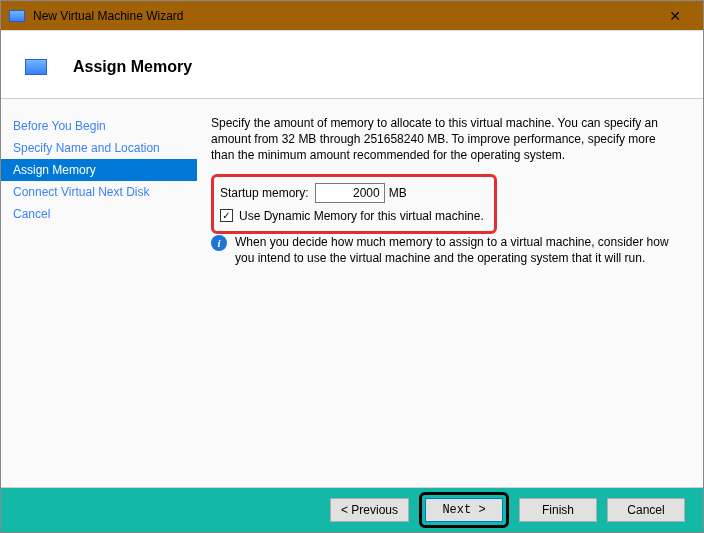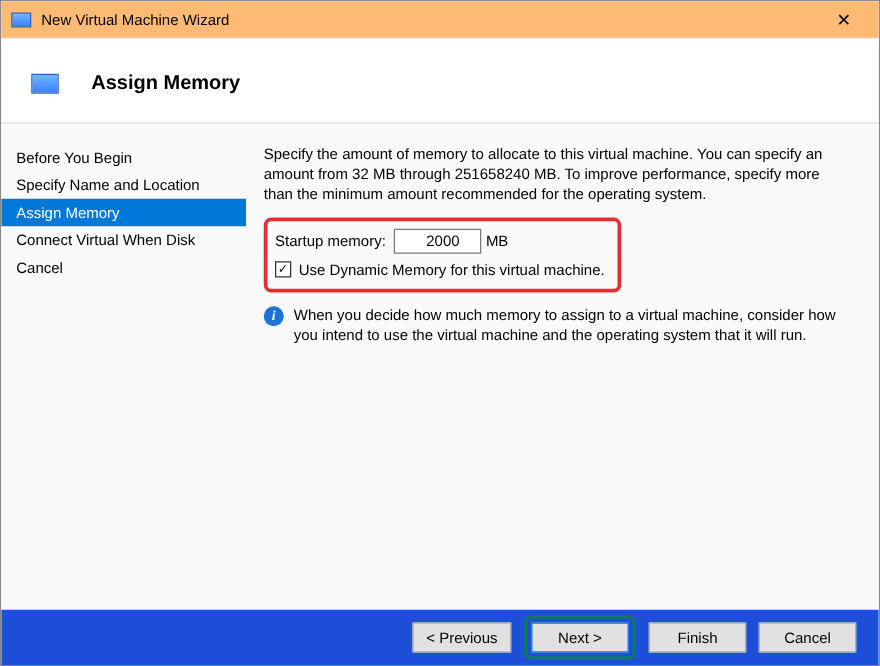--- a/index.html
+++ b/index.html
@@ -15,21 +15,21 @@
     position: relative;
   }
 
   
   .titlebar {
     display: flex;
     align-items: center;
     height: 30px;
     padding: 0 8px;
     border-bottom: 1px solid #ddd;
-    background: #fdba74;
+    background: #a16207;
   }
   .titlebar .app-icon {
     width: 16px; height: 12px;
     margin-right: 8px;
     background: linear-gradient(#6fb7ff,#3a7fff);
     border: 1px solid #2a5fbf;
   }
   .titlebar .title { flex: 1; font-size: 12px; }
   .titlebar .close {
     width: 40px; height: 28px;
@@ -69,21 +69,21 @@
 
   
   .sidebar {
     width: 196px;
     padding: 16px 0 0 0;
     background: #fafafa;
   }
   .side-item {
     padding: 4px 6px 4px 12px;
     font-size: 12px;
-    color: #000000;
+    color: #3b82f6;
     cursor: default;
   }
   .side-item.sub { padding-left: 28px; }
   .side-item.active {
     background: #0078d7;
     color: #fff;
   }
 
   
   .content {
@@ -91,30 +91,30 @@
     padding: 16px 24px 16px 14px;
     background: #fafafa;
     font-size: 12px;
   }
   .desc { line-height: 1.35; margin-bottom: 10px; }
 
   .highlight-box {
     border: 3px solid #e03030;
     border-radius: 6px;
     padding: 6px 10px 8px 6px;
-    margin-bottom: 10px;
+    margin-bottom: 0;
     display: inline-block;
   }
   .row { display: flex; align-items: center; margin-bottom: 6px; }
   .row label { margin-right: 6px; }
   .mem-input {
     width: 70px;
     height: 20px;
     text-align: right;
-    padding: 1px 16px;
+    padding: 1px 4px;
     font-family: inherit;
     font-size: 12px;
     border: 1px solid #7a7a7a;
   }
   .unit { margin-left: 4px; }
 
   .chk-row { display: flex; align-items: center; }
   .chk {
     width: 13px; height: 13px;
     border: 1px solid #333;
@@ -144,41 +144,42 @@
   .info-text { line-height: 1.35; }
 
   
   .footer {
     height: 44px;
     display: flex;
     align-items: center;
     justify-content: flex-end;
     padding-right: 18px;
     gap: 10px;
-    background: #1d4ed8;
+    background: #14b8a6;
   }
   .btn {
     min-width: 78px;
     height: 24px;
     border: 1px solid #adadad;
     background: #e1e1e1;
     font-family: inherit;
     font-size: 12px;
     padding: 0 10px;
     cursor: default;
   }
   .btn.default {
     border: 1px solid #0078d7;
     background: #e1e1e1;
   }
   .btn-wrap { position: relative; }
   .btn-wrap.highlight {
-    border: 3px solid #0f766e;
+    border: 3px solid #000000;
     border-radius: 6px;
     padding: 3px;
+    font-family: Liberation Mono, monospace;
   }
 </style>
 </head>
 <body>
 
 <div class="titlebar">
   <span class="app-icon"></span>
   <span class="title">New Virtual Machine Wizard</span>
   <span class="close">✕</span>
 </div>
@@ -186,21 +187,21 @@
 <div class="header">
   <span class="big-icon"></span>
   <h1>Assign Memory</h1>
 </div>
 
 <div class="main">
   <div class="sidebar">
     <div class="side-item">Before You Begin</div>
     <div class="side-item">Specify Name and Location</div>
     <div class="side-item active">Assign Memory</div>
-    <div class="side-item">Connect Virtual When Disk</div>
+    <div class="side-item">Connect Virtual Next Disk</div>
     <div class="side-item">Cancel</div>
   </div>
 
   <div class="content">
     <div class="desc">Specify the amount of memory to allocate to this virtual machine. You can specify an amount from 32 MB through 251658240 MB. To improve performance, specify more than the minimum amount recommended for the operating system.</div>
 
     <div class="highlight-box">
       <div class="row">
         <label>Startup memory:</label>
         <input class="mem-input" type="text" value="2000" style="">

